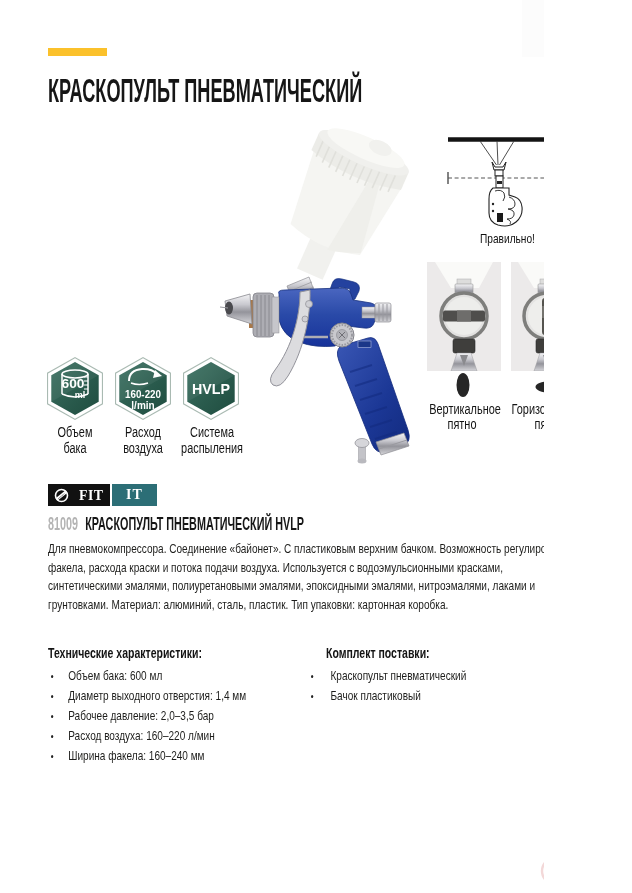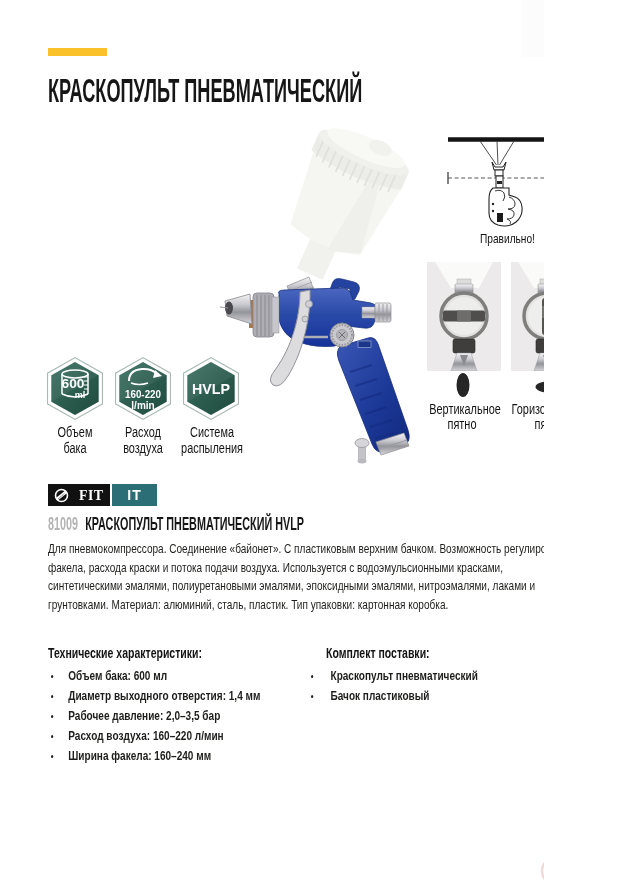--- a/index.html
+++ b/index.html
@@ -16,31 +16,31 @@
   .cond-c{transform:scaleX(0.78);transform-origin:50% 0;}
   
   .badge-label{top:425px;font-size:14px;line-height:15.5px;text-align:center;color:#141414;}
   
   #fit-box{left:48px;top:484px;width:62px;height:22px;background:#111111;display:flex;
            align-items:center;justify-content:center;gap:9px;}
   #fit-text{color:#fff;font-family:"Liberation Serif","DejaVu Serif",serif;font-weight:bold;
             font-size:15px;letter-spacing:0.5px;transform:scaleX(0.92);}
   #it-box{left:112px;top:484px;width:45px;height:22px;background:#2C6E76;display:flex;
           align-items:center;justify-content:center;}
-  #it-text{color:#fff;font-weight:bold;font-size:14px;letter-spacing:1px;}
+  #it-text{color:#fff;font-weight:bold;font-size:14px;letter-spacing:1px;font-family:Liberation Serif, serif;}
   
   #product-line{left:48px;top:514px;white-space:nowrap;font-size:18px;font-weight:bold;
                 transform:scaleX(0.60);transform-origin:0 0;line-height:20px;}
   #product-code{color:#B4B4B4;margin-right:12px;}
   #product-name{color:#161616;}
   
   #product-desc{left:48px;top:540px;width:690px;font-size:13.4px;line-height:18.7px;color:#1d1d1b;}
   
   .sec-heading{font-size:14px;font-weight:bold;color:#141414;white-space:nowrap;}
-  ul.plain{list-style:none;margin:0;padding:0;font-weight:bold;}
+  ul.plain{list-style:none;margin:0;padding:0;}
   ul.plain li{position:relative;line-height:20px;height:20px;font-size:13.4px;white-space:nowrap;
               transform:scaleX(0.75);transform-origin:0 0;}
   #specs-list{left:48px;top:666px;width:420px;}
   #specs-list li{padding-left:27px;}
   #specs-list .dot{left:4px;}
   #kit-list{left:311px;top:666px;width:420px;}
   #kit-list li{padding-left:26px;}
   #kit-list .dot{left:0;}
   .dot{position:absolute;top:9px;width:3px;height:3px;border-radius:50%;background:#222;}
   

